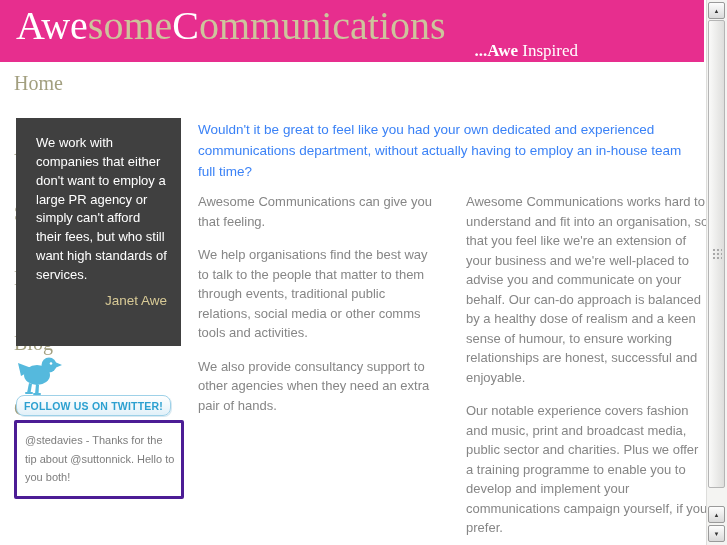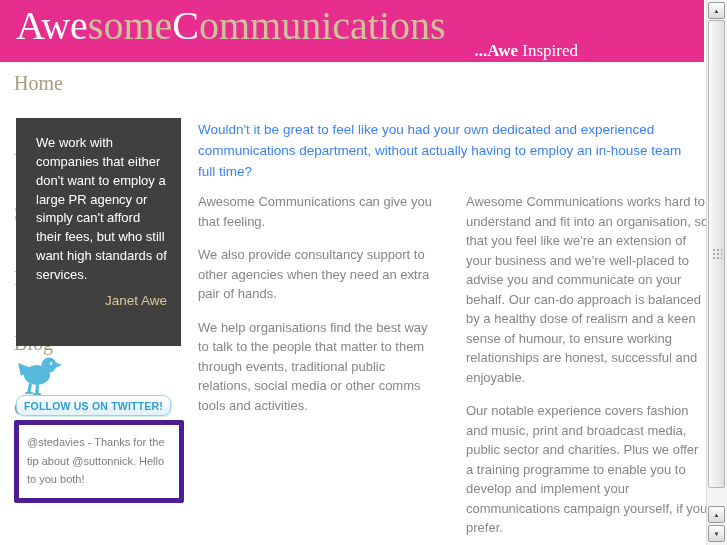--- a/index.html
+++ b/index.html
@@ -60,21 +60,21 @@
     font-size: 10.5px; font-weight: bold; letter-spacing: 0.2px;
     color: #2ca0d0;
     border: 1px solid #9ed1e8; border-radius: 8px;
     background: linear-gradient(#ffffff, #e2f1f9);
     box-shadow: 1px 1px 0 rgba(160,200,220,0.4);
     cursor: pointer; white-space: nowrap;
   }
 
   .tweet-box {
     position: absolute; left: 14px; top: 420px; width: 170px;
-    border: 5px solid #4c1d95; border-radius: 2px;
+    border: 3px solid #4c1d95; border-radius: 2px;
     background: #ffffff; padding: 8px 6px 9px 8px;
     font-size: 11px; line-height: 1.7; color: #7d7d7d;
   }
 
   
   .headline {
     position: absolute; left: 198px; top: 119px; width: 500px;
     color: #3b82f6; font-size: 13.5px; line-height: 21px;
   }
   .col { position: absolute; top: 192px; color: #868686; font-size: 13px; line-height: 19.5px; }
@@ -155,22 +155,22 @@
 <div class="follow-btn">FOLLOW US ON TWITTER!</div>
 
 <div class="tweet-box">
   <span>@stedavies - Thanks for the tip about @suttonnick. Hello to you both!</span>
 </div>
 
 <div class="headline">Wouldn't it be great to feel like you had your own dedicated and experienced communications department, without actually having to employ an in-house team full time?</div>
 
 <div class="col col1">
   <p>Awesome Communications can give you that feeling.</p>
+  <p>We help organisations find the best way to talk to the people that matter to them through events, traditional public relations, social media or other comms tools and activities.</p>
   <p>We also provide consultancy support to other agencies when they need an extra pair of hands.</p>
-  <p>We help organisations find the best way to talk to the people that matter to them through events, traditional public relations, social media or other comms tools and activities.</p>
 </div>
 
 <div class="col col2">
   <p>Awesome Communications works hard to understand and fit into an organisation, so that you feel like we're an extension of your business and we're well-placed to advise you and communicate on your behalf. Our can-do approach is balanced by a healthy dose of realism and a keen sense of humour, to ensure working relationships are honest, successful and enjoyable.</p>
   <p>Our notable experience covers fashion and music, print and broadcast media, public sector and charities. Plus we offer a training programme to enable you to develop and implement your communications campaign yourself, if you prefer.</p>
 </div>
 
 <div class="scrollbar">
   <div class="sb-btn sb-up-top">
     <span>▲</span>

